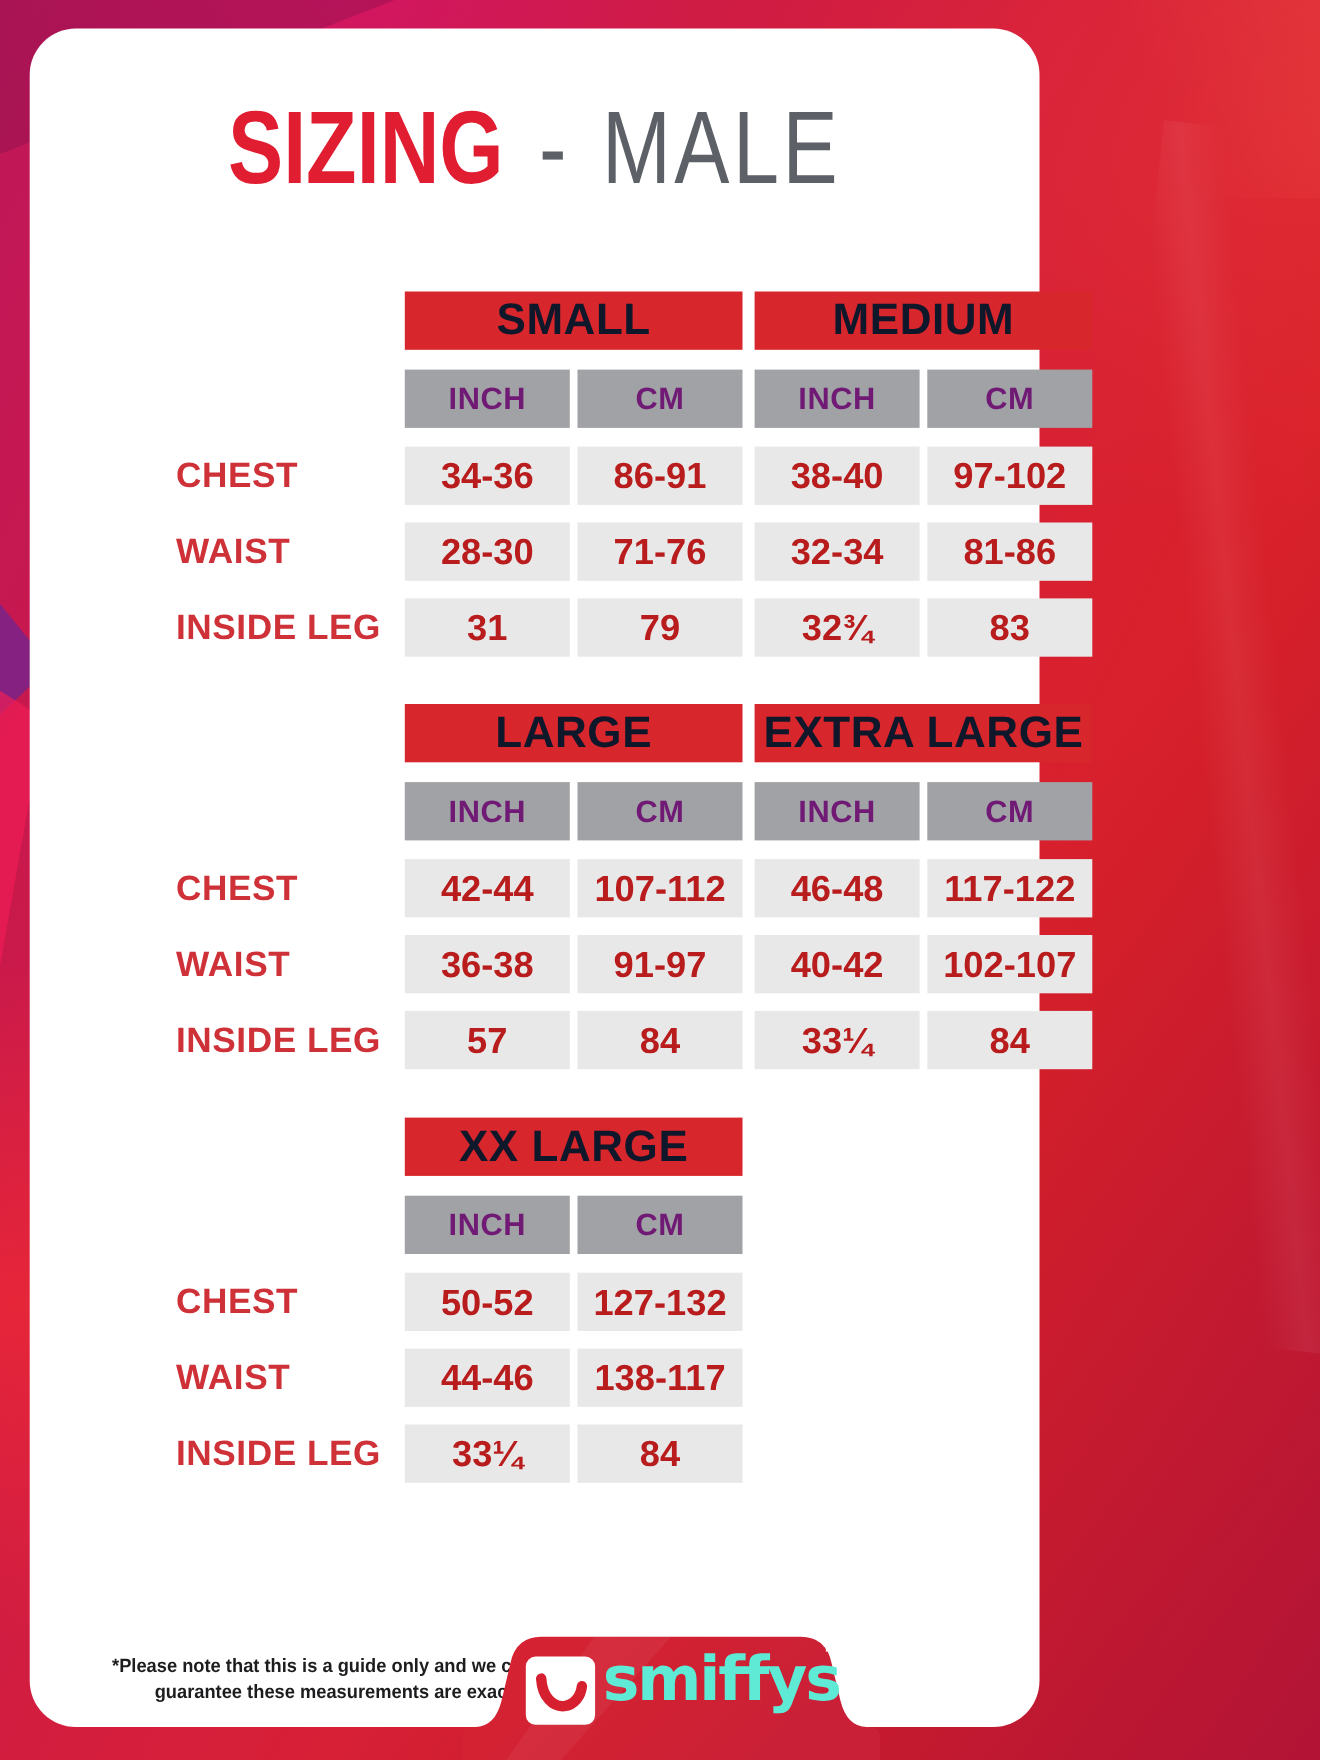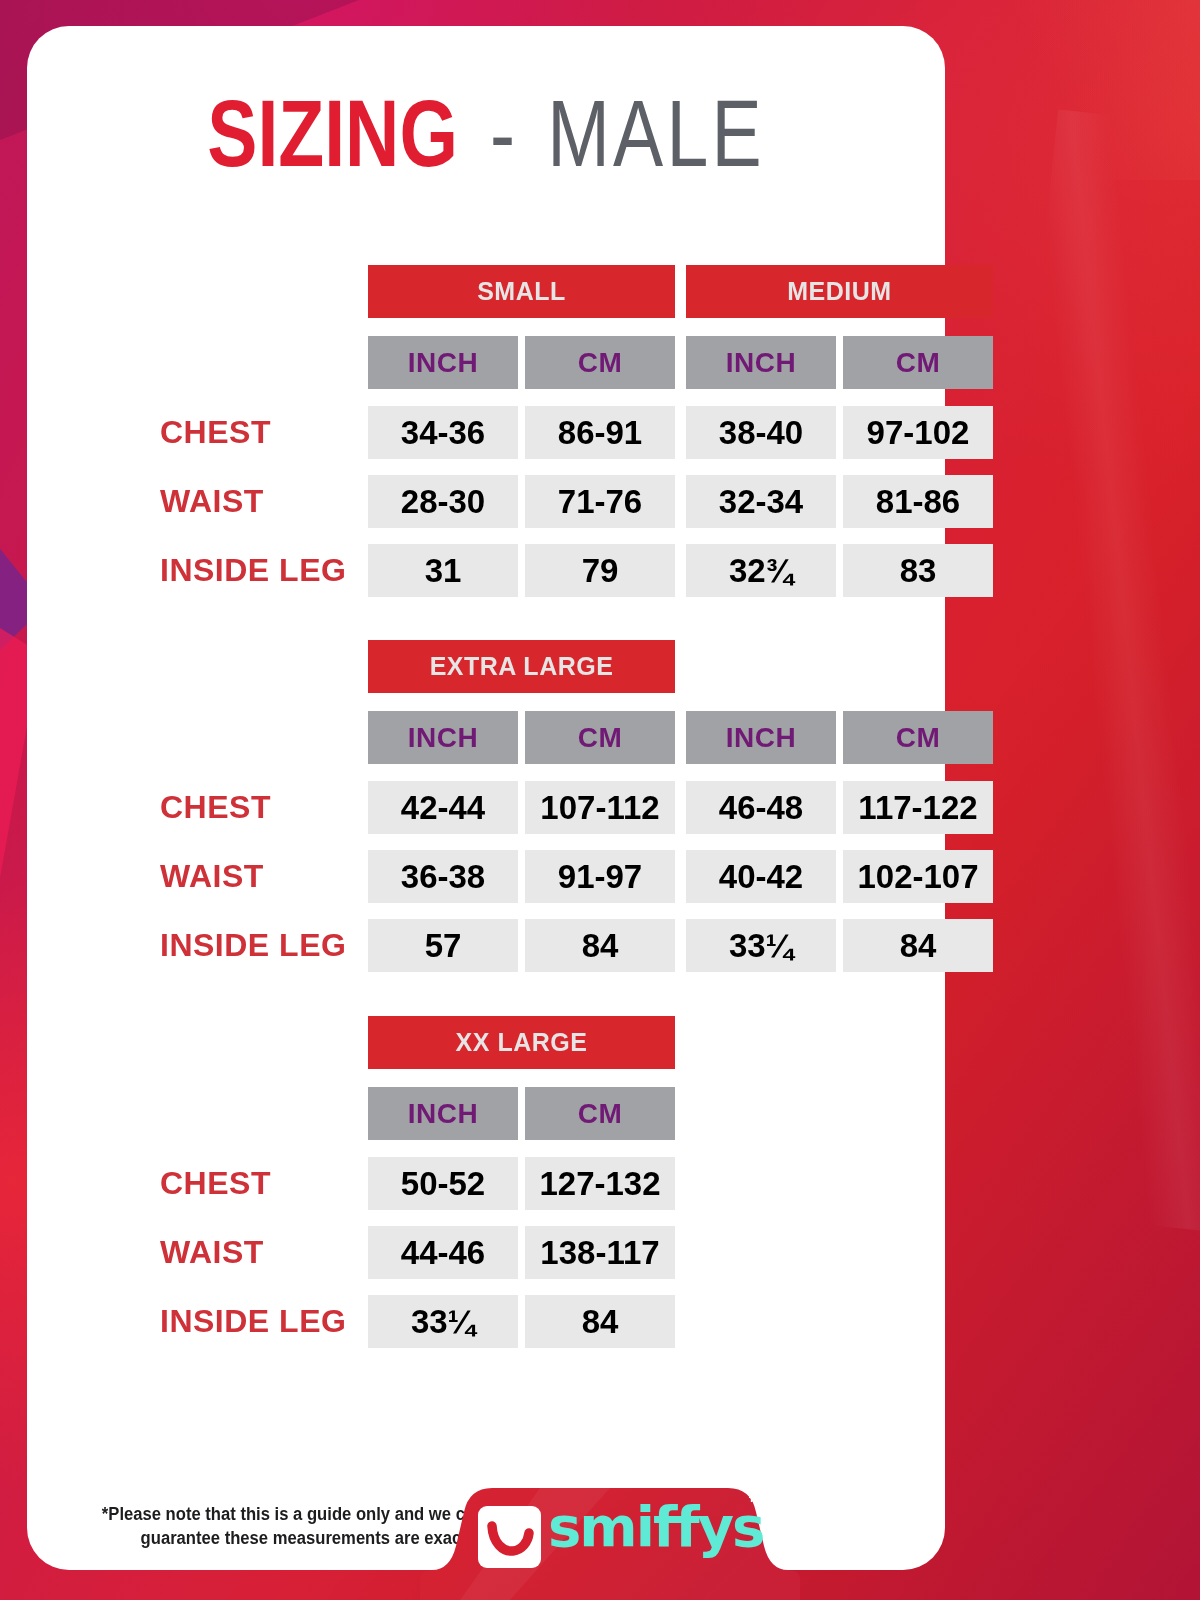--- a/index.html
+++ b/index.html
@@ -44,33 +44,33 @@
   .trow.hdr{margin-bottom:18px;}
   .trow.units{margin-bottom:17px;}
   .trow.data{margin-bottom:16px;}
   .trow.data:last-child{margin-bottom:0;}
   .lblspace{width:208px;flex:none;}
   .lbl{
     width:208px;flex:none;display:flex;align-items:center;
     font-size:32px;font-weight:bold;color:#cf3138;letter-spacing:.5px;
   }
   .size-hdr{
-    width:307px;flex:none;background:#d7262c;color:#e5e5e5;
+    width:307px;flex:none;background:#d7262c;color:#0f172a;
     display:flex;align-items:center;justify-content:center;
-    font-size:25px;font-weight:bold;letter-spacing:.5px;
+    font-size:40px;font-weight:bold;letter-spacing:.5px;
   }
   .mr7{margin-right:7px;}
   .mr11{margin-right:11px;}
   .ucell{
     width:150px;flex:none;background:#a0a2a5;color:#701a75;
     display:flex;align-items:center;justify-content:center;
     font-size:28px;font-weight:bold;letter-spacing:.5px;
   }
   .dcell{
-    width:150px;flex:none;background:#e8e8e9;color:#000000;
+    width:150px;flex:none;background:#e8e8e9;color:#b91c1c;
     display:flex;align-items:center;justify-content:center;
     font-size:33px;font-weight:bold;
   }
   
   .note{
     position:absolute;left:36px;top:1477px;width:486px;text-align:center;
     font-size:17.5px;font-weight:bold;color:#1d1d1f;line-height:1.35;
     transform:scaleX(.95);
   }
   .brand-tab{position:absolute;left:420px;top:1486px;width:380px;height:114px;}
@@ -140,20 +140,21 @@
       <div class="dcell mr7">31</div>
       <div class="dcell mr11">79</div>
       <div class="dcell mr7">32¾</div>
       <div class="dcell">83</div>
     </div>
   </div>
 
   <div class="table" style="top:614px">
     <div class="trow hdr">
       <div class="lblspace"></div>
+      <div class="size-hdr mr11">LARGE</div>
       <div class="size-hdr">EXTRA LARGE</div>
     </div>
     <div class="trow units">
       <div class="lblspace"></div>
       <div class="ucell mr7">INCH</div>
       <div class="ucell mr11">CM</div>
       <div class="ucell mr7">INCH</div>
       <div class="ucell">CM</div>
     </div>
     <div class="trow data">

